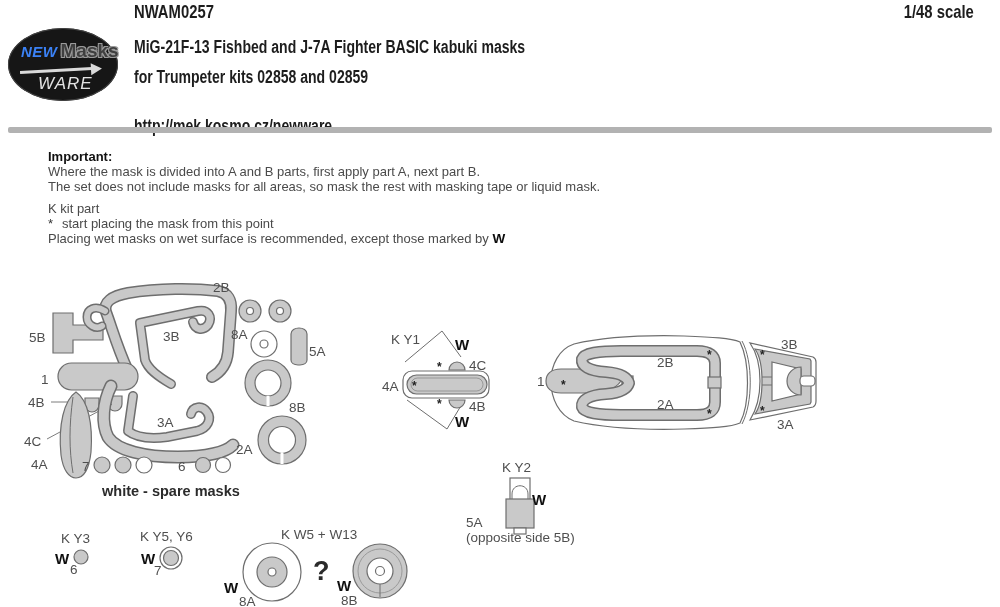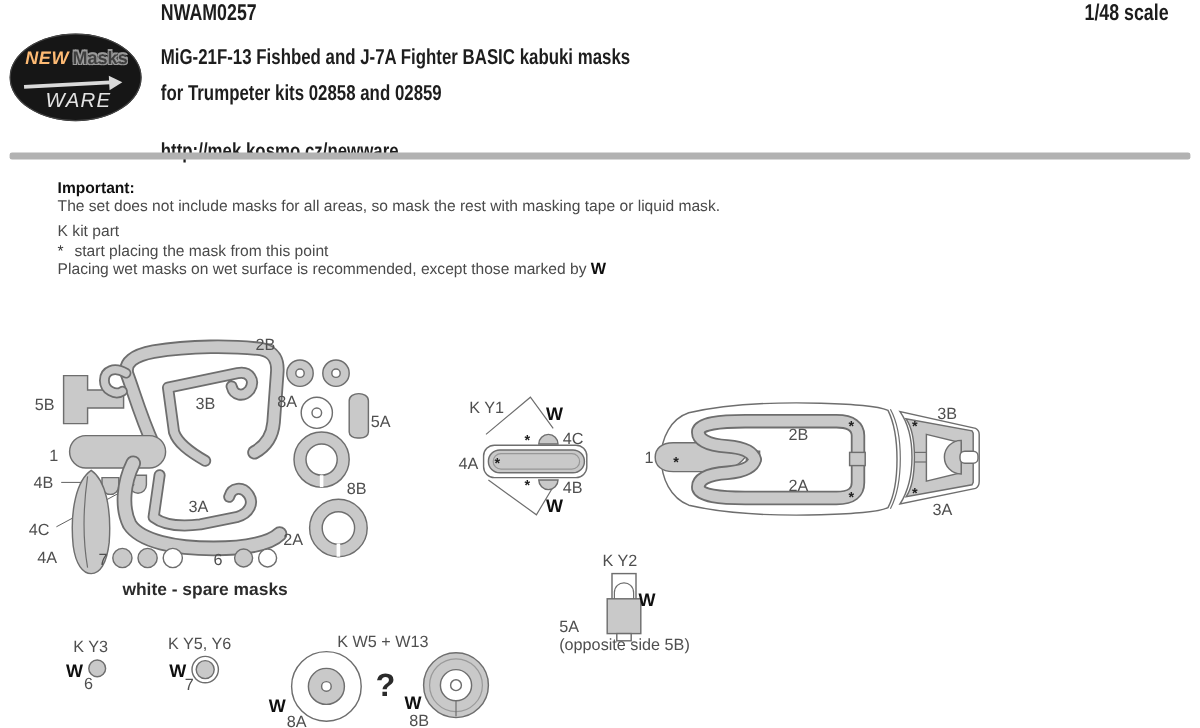--- a/index.html
+++ b/index.html
@@ -10,22 +10,22 @@
         font-weight:bold;color:#1d1d1d;}
   .cond-r{display:inline-block;transform:scaleX(.78);transform-origin:100% 0;white-space:nowrap;
         font-weight:bold;color:#1d1d1d;}
   .hdr{position:absolute;left:134px;}
   .hdr-r{position:absolute;right:26px;text-align:left;}
   .fs19{font-size:19px;} .fs18{font-size:18px;}
   
   .logo{position:absolute;left:8px;top:28px;width:110px;height:73px;background:#161616;
         border-radius:50%;box-shadow:0 0 0 1px #444 inset;}
   .logo-row1{position:absolute;left:13px;top:12px;white-space:nowrap;}
-  .logo-new{font-style:italic;font-weight:bold;font-size:15px;color:#fdba74;letter-spacing:.5px;}
-  .logo-masks{font-weight:bold;font-size:15px;color:#3f3f3f;margin-left:3px;
+  .logo-new{font-style:italic;font-weight:bold;font-size:15px;color:#3b82f6;letter-spacing:.5px;}
+  .logo-masks{font-weight:bold;font-size:19px;color:#3f3f3f;margin-left:3px;
         text-shadow:-1px -1px 0 #9a9a9a,1px -1px 0 #9a9a9a,-1px 1px 0 #9a9a9a,1px 1px 0 #9a9a9a;}
   .logo-arrow{position:absolute;left:12px;top:41px;width:72px;height:3px;background:#dadada;
         transform:rotate(-3deg);}
   .logo-arrow:after{content:"";position:absolute;right:-10px;top:-4.5px;width:0;height:0;
         border-left:11px solid #dadada;border-top:6px solid transparent;border-bottom:6px solid transparent;}
   .logo-ware{position:absolute;left:30px;top:46px;font-style:italic;font-weight:normal;
         font-size:17px;color:#e3e3e3;letter-spacing:1px;}
   
   .bar{position:absolute;left:8px;top:127px;width:984px;height:6px;background:#b2b2b2;border-radius:2px;}
   
@@ -65,20 +65,21 @@
   <div class="hdr" style="top:1px;"><span class="cond fs19">NWAM0257</span></div>
   <div class="hdr-r" style="top:1px;"><span class="cond-r fs19">1/48 scale</span></div>
   <div class="hdr" style="top:37px;"><span class="cond fs18">MiG-21F-13 Fishbed and J-7A Fighter BASIC kabuki masks</span></div>
   <div class="hdr" style="top:67px;"><span class="cond fs18">for Trumpeter kits 02858 and 02859</span></div>
   <div class="hdr" style="top:116px;"><span class="cond fs18">http://mek.kosmo.cz/newware</span></div>
 
   <div class="bar"></div>
 
   <div class="instr">
     <div class="head">Important:</div>
+    <div>Where the mask is divided into A and B parts, first apply part A, next part B.</div>
     <div>The set does not include masks for all areas, so mask the rest with masking tape or liquid mask.</div>
     <div class="gap">K kit part</div>
     <div><span class="star">*</span><span>start placing the mask from this point</span></div>
     <div><span>Placing wet masks on wet surface is recommended, except those marked by</span> <span class="bw">W</span></div>
   </div>
 
   <svg width="1000" height="607" viewBox="0 0 1000 607">
 
     <g>
 

